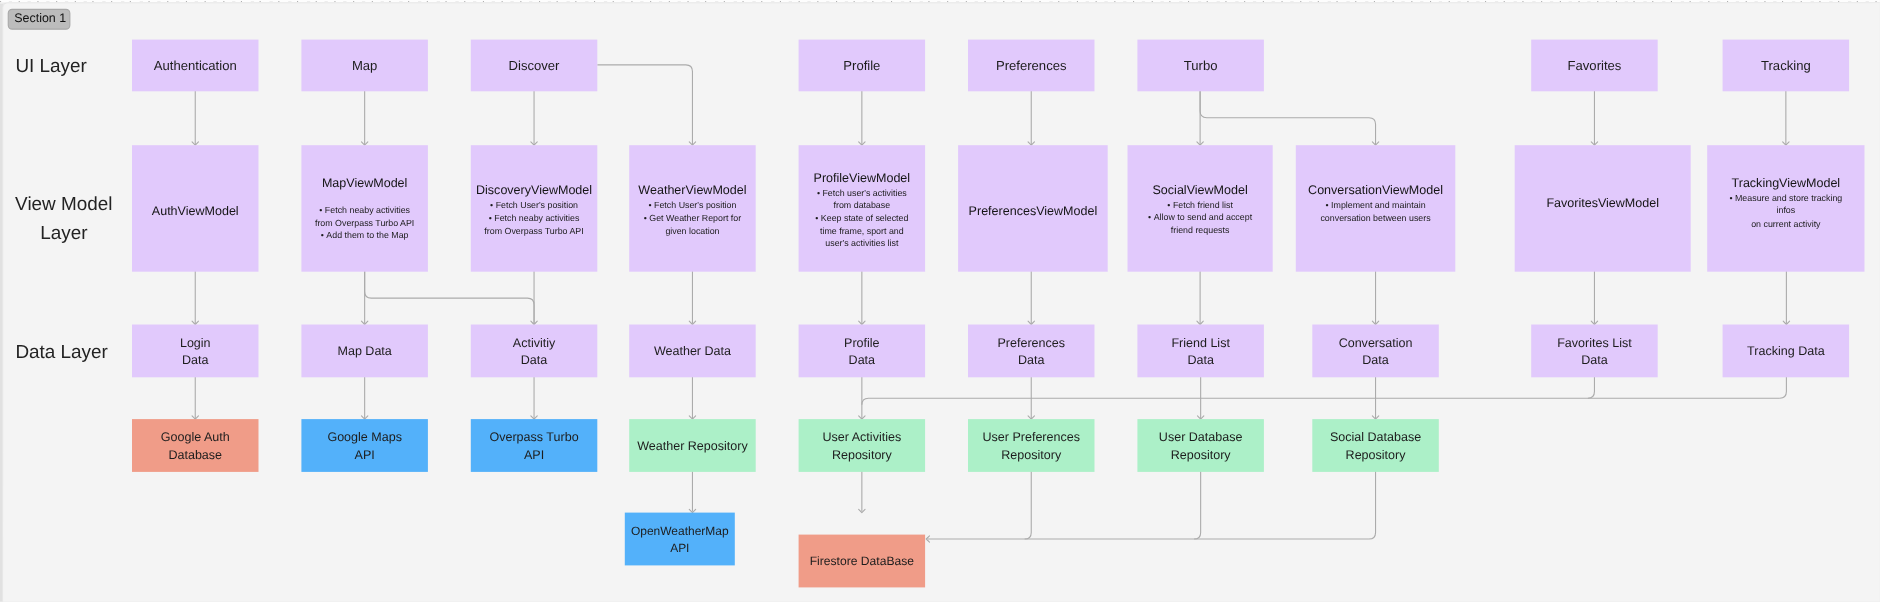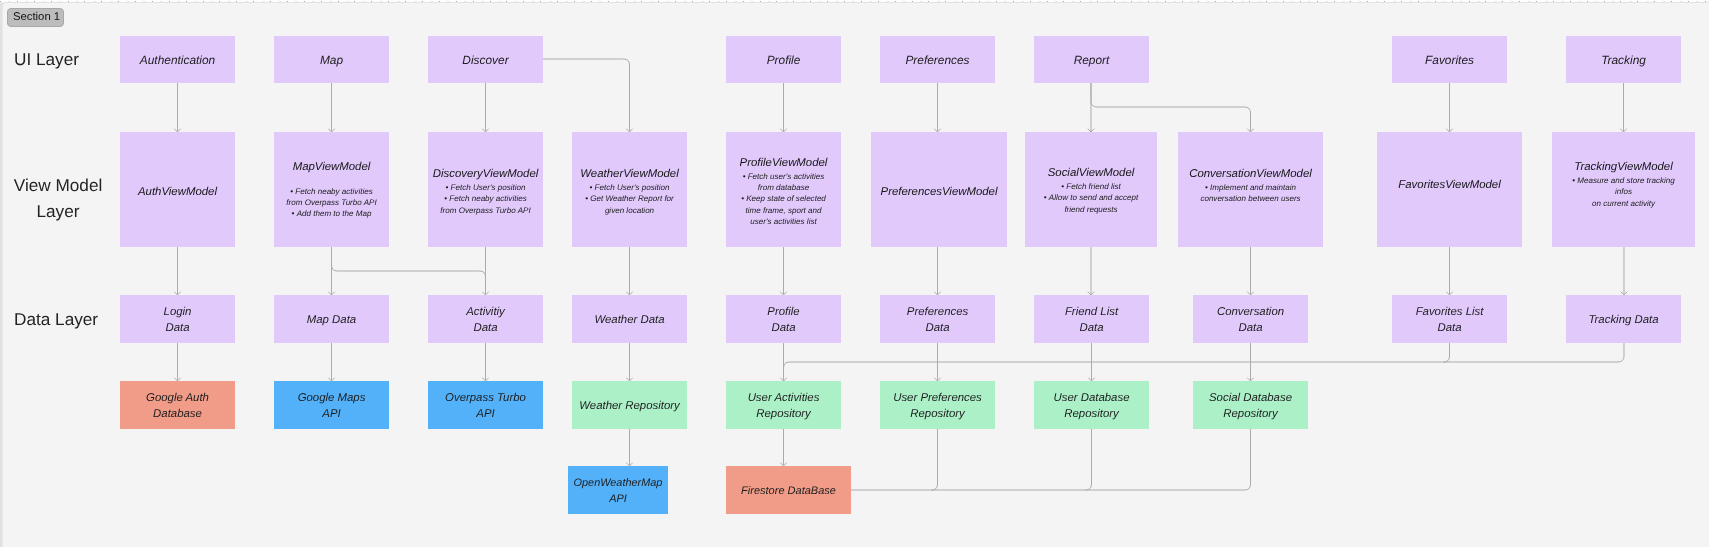--- a/index.html
+++ b/index.html
@@ -12,21 +12,21 @@
   }
   #ruler{position:absolute;left:0;top:0;width:1709px;height:3px;background:#FDFDFD;overflow:hidden;border-bottom:1px solid #F0F0F0;box-sizing:border-box;}
   #ruler .tick{position:absolute;top:1px;width:3px;height:1px;background:#EBEBEB;}
   #ruler .tickm{position:absolute;top:1px;width:1px;height:1px;background:#A8A8A8;}
   #canvas{position:absolute;left:2px;top:2px;width:1707px;height:545px;background:#F4F4F4;border-top:1px solid #E4E4E4;border-left:1px solid #E9E9E9;border-top-left-radius:5px;box-sizing:border-box;}
   #section-badge{
     position:absolute;left:7px;top:8px;width:57px;height:19px;box-sizing:border-box;
     background:#BCBCBC;border:1px solid #A8A8A8;border-radius:4px;
     font-size:11.3px;color:#111;line-height:17px;text-align:left;padding-left:5px;
   }
-  .node{position:absolute;box-sizing:border-box;display:flex;align-items:center;justify-content:center;text-align:center;font-style:italic;}
+  .node{position:absolute;box-sizing:border-box;display:flex;align-items:center;justify-content:center;text-align:center;}
   .purple{background:#E1C9FC;}
   .green{background:#ACF0C8;}
   .blue{background:#53B1FA;}
   .salmon{background:#F09C88;}
   .uibox{width:115px;height:47px;font-size:11.9px;color:#1d1d1d;}
   .vmbox{height:115px;flex-direction:column;box-sizing:border-box;}
   .vmtitle{font-size:11.4px;color:#141414;line-height:15px;}
   .vminner{width:100%;display:flex;flex-direction:column;align-items:center;}
   .vmlist{margin:0;padding:0;list-style:none;width:100%;}
   .vmlist li{font-size:8.05px;line-height:11.3px;color:#1b1b1b;text-align:center;white-space:pre-line;}
@@ -320,21 +320,21 @@
 <path class="ah" d="M 845.0 487.1 L 842.0 490.0 L 845.0 492.9"></path>
 </svg>
 <div class="lbl" style="left:14px;top:46px;width:64px;white-space:nowrap">UI Layer</div>
 <div class="lbl" style="left:11px;top:172px;width:94px;white-space:normal">View Model Layer</div>
 <div class="lbl" style="left:14px;top:306px;width:84px;white-space:nowrap">Data Layer</div>
 <div class="node purple uibox" style="left:120px;top:36px">Authentication</div>
 <div class="node purple uibox" style="left:274px;top:36px">Map</div>
 <div class="node purple uibox" style="left:428px;top:36px">Discover</div>
 <div class="node purple uibox" style="left:726px;top:36px">Profile</div>
 <div class="node purple uibox" style="left:880px;top:36px">Preferences</div>
-<div class="node purple uibox" style="left:1034px;top:36px">Report</div>
+<div class="node purple uibox" style="left:1034px;top:36px">Turbo</div>
 <div class="node purple uibox" style="left:1392px;top:36px">Favorites</div>
 <div class="node purple uibox" style="left:1566px;top:36px">Tracking</div>
 <div class="node purple vmbox" style="left:120px;top:132px;width:115px;padding:0 11.0px">
     <div class="vminner" style="transform:translateY(3px)">
       <div class="vmtitle">AuthViewModel</div>
     </div>
   </div>
 <div class="node purple vmbox" style="left:274px;top:132px;width:115px;padding:0 11.0px">
     <div class="vminner" style="transform:translateY(0px)">
       <div class="vmtitle">MapViewModel</div>
@@ -386,21 +386,21 @@
     </div>
   </div>
 <div class="node purple vmbox" style="left:1178px;top:132px;width:145px;padding:0 13.9px">
     <div class="vminner" style="transform:translateY(-4.5px)">
       <div class="vmtitle">ConversationViewModel</div>
       <ul class="vmlist" style="margin-top:0px">
         <li>Implement and maintain conversation between users</li>
       </ul>
     </div>
   </div>
-<div class="node purple vmbox" style="left:1377px;top:132px;width:145px;padding:0 13.9px">
+<div class="node purple vmbox" style="left:1377px;top:132px;width:160px;padding:0 13.9px">
     <div class="vminner" style="transform:translateY(-3.7px)">
       <div class="vmtitle">FavoritesViewModel</div>
     </div>
   </div>
 <div class="node purple vmbox" style="left:1552px;top:132px;width:143px;padding:0 11.4px">
     <div class="vminner" style="transform:translateY(-5px)">
       <div class="vmtitle">TrackingViewModel</div>
       <ul class="vmlist" style="margin-top:0px">
         <li>Measure and store tracking infos
 on current activity</li>
@@ -433,13 +433,13 @@
 <div class="node green sbox" style="left:572px;top:381px">Weather Repository</div>
 <div class="node green sbox" style="left:726px;top:381px">User Activities
 Repository</div>
 <div class="node green sbox" style="left:880px;top:381px">User Preferences
 Repository</div>
 <div class="node green sbox" style="left:1034px;top:381px">User Database
 Repository</div>
 <div class="node green sbox" style="left:1193px;top:381px">Social Database
 Repository</div>
 <div class="node blue sbox" style="left:568px;top:466px;width:100px;font-size:10.9px">OpenWeatherMap API</div>
-<div class="node salmon sbox" style="left:726px;top:466px;width:125px;font-size:11.0px">Firestore DataBase</div>
+<div class="node salmon sbox" style="left:726px;top:486px;width:115px;font-size:11.0px">Firestore DataBase</div>
 
 </body></html>

